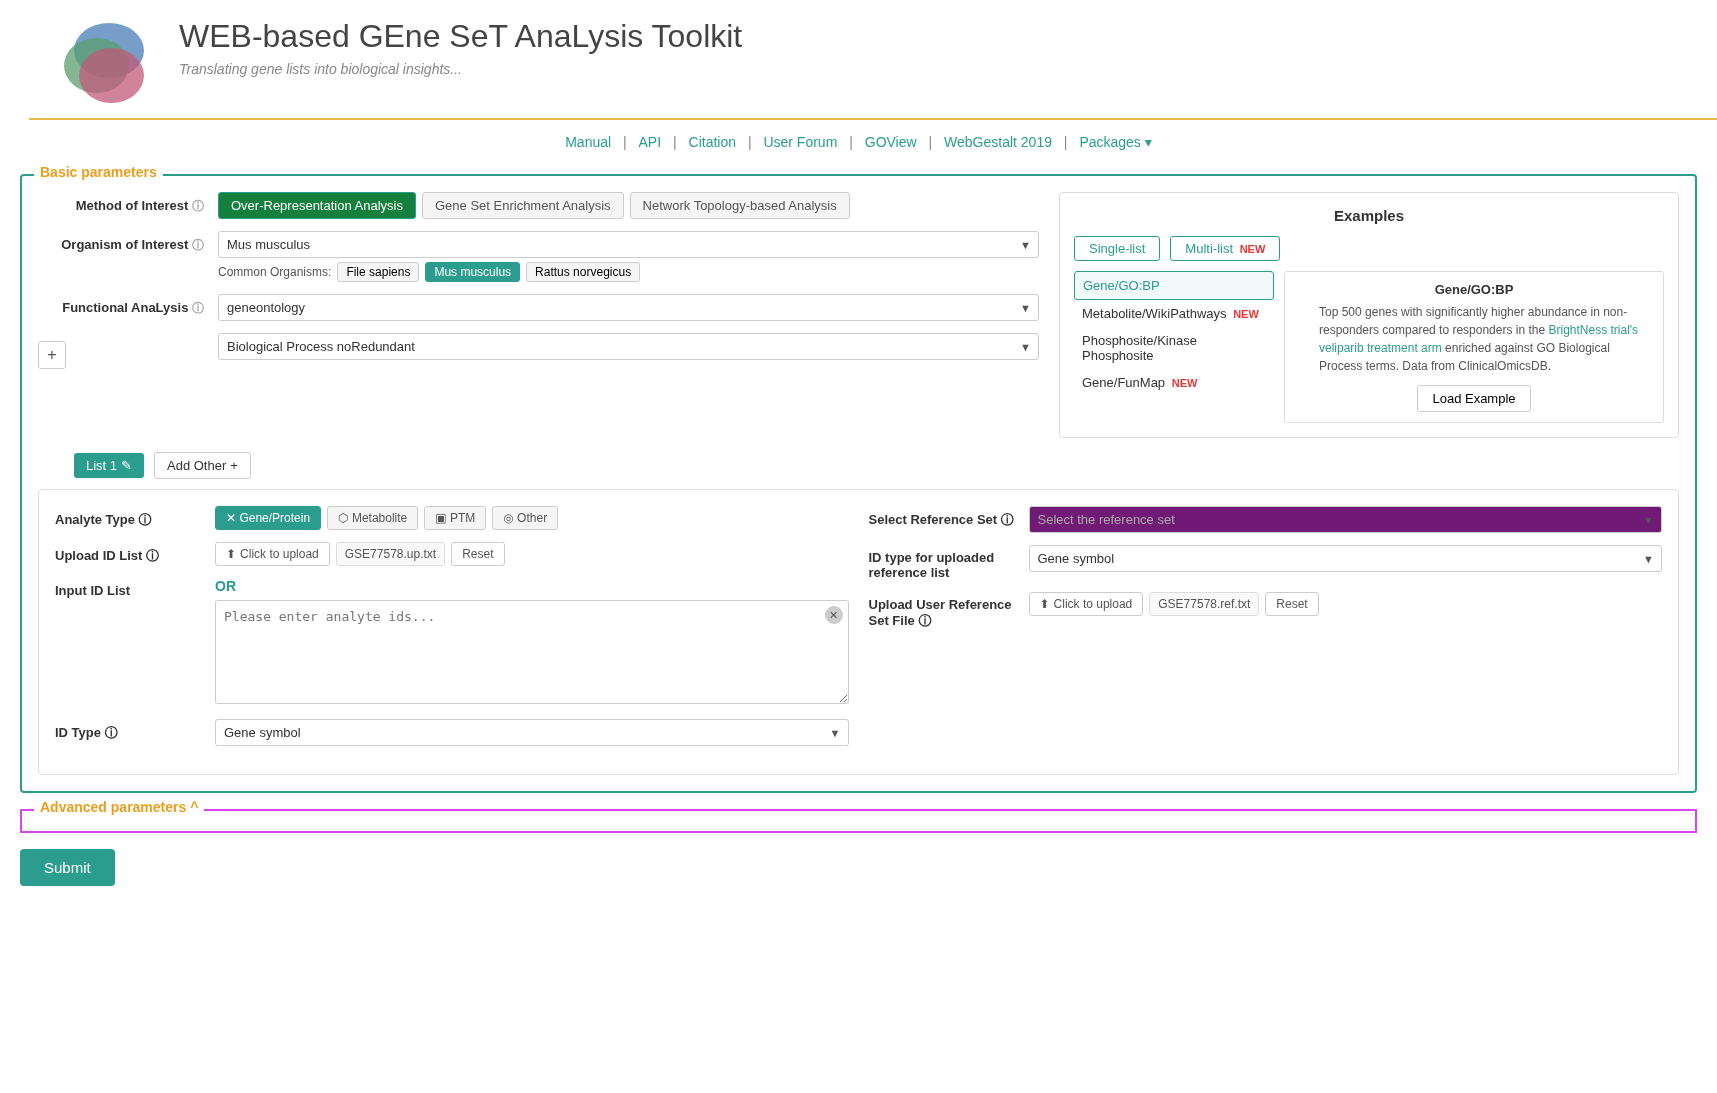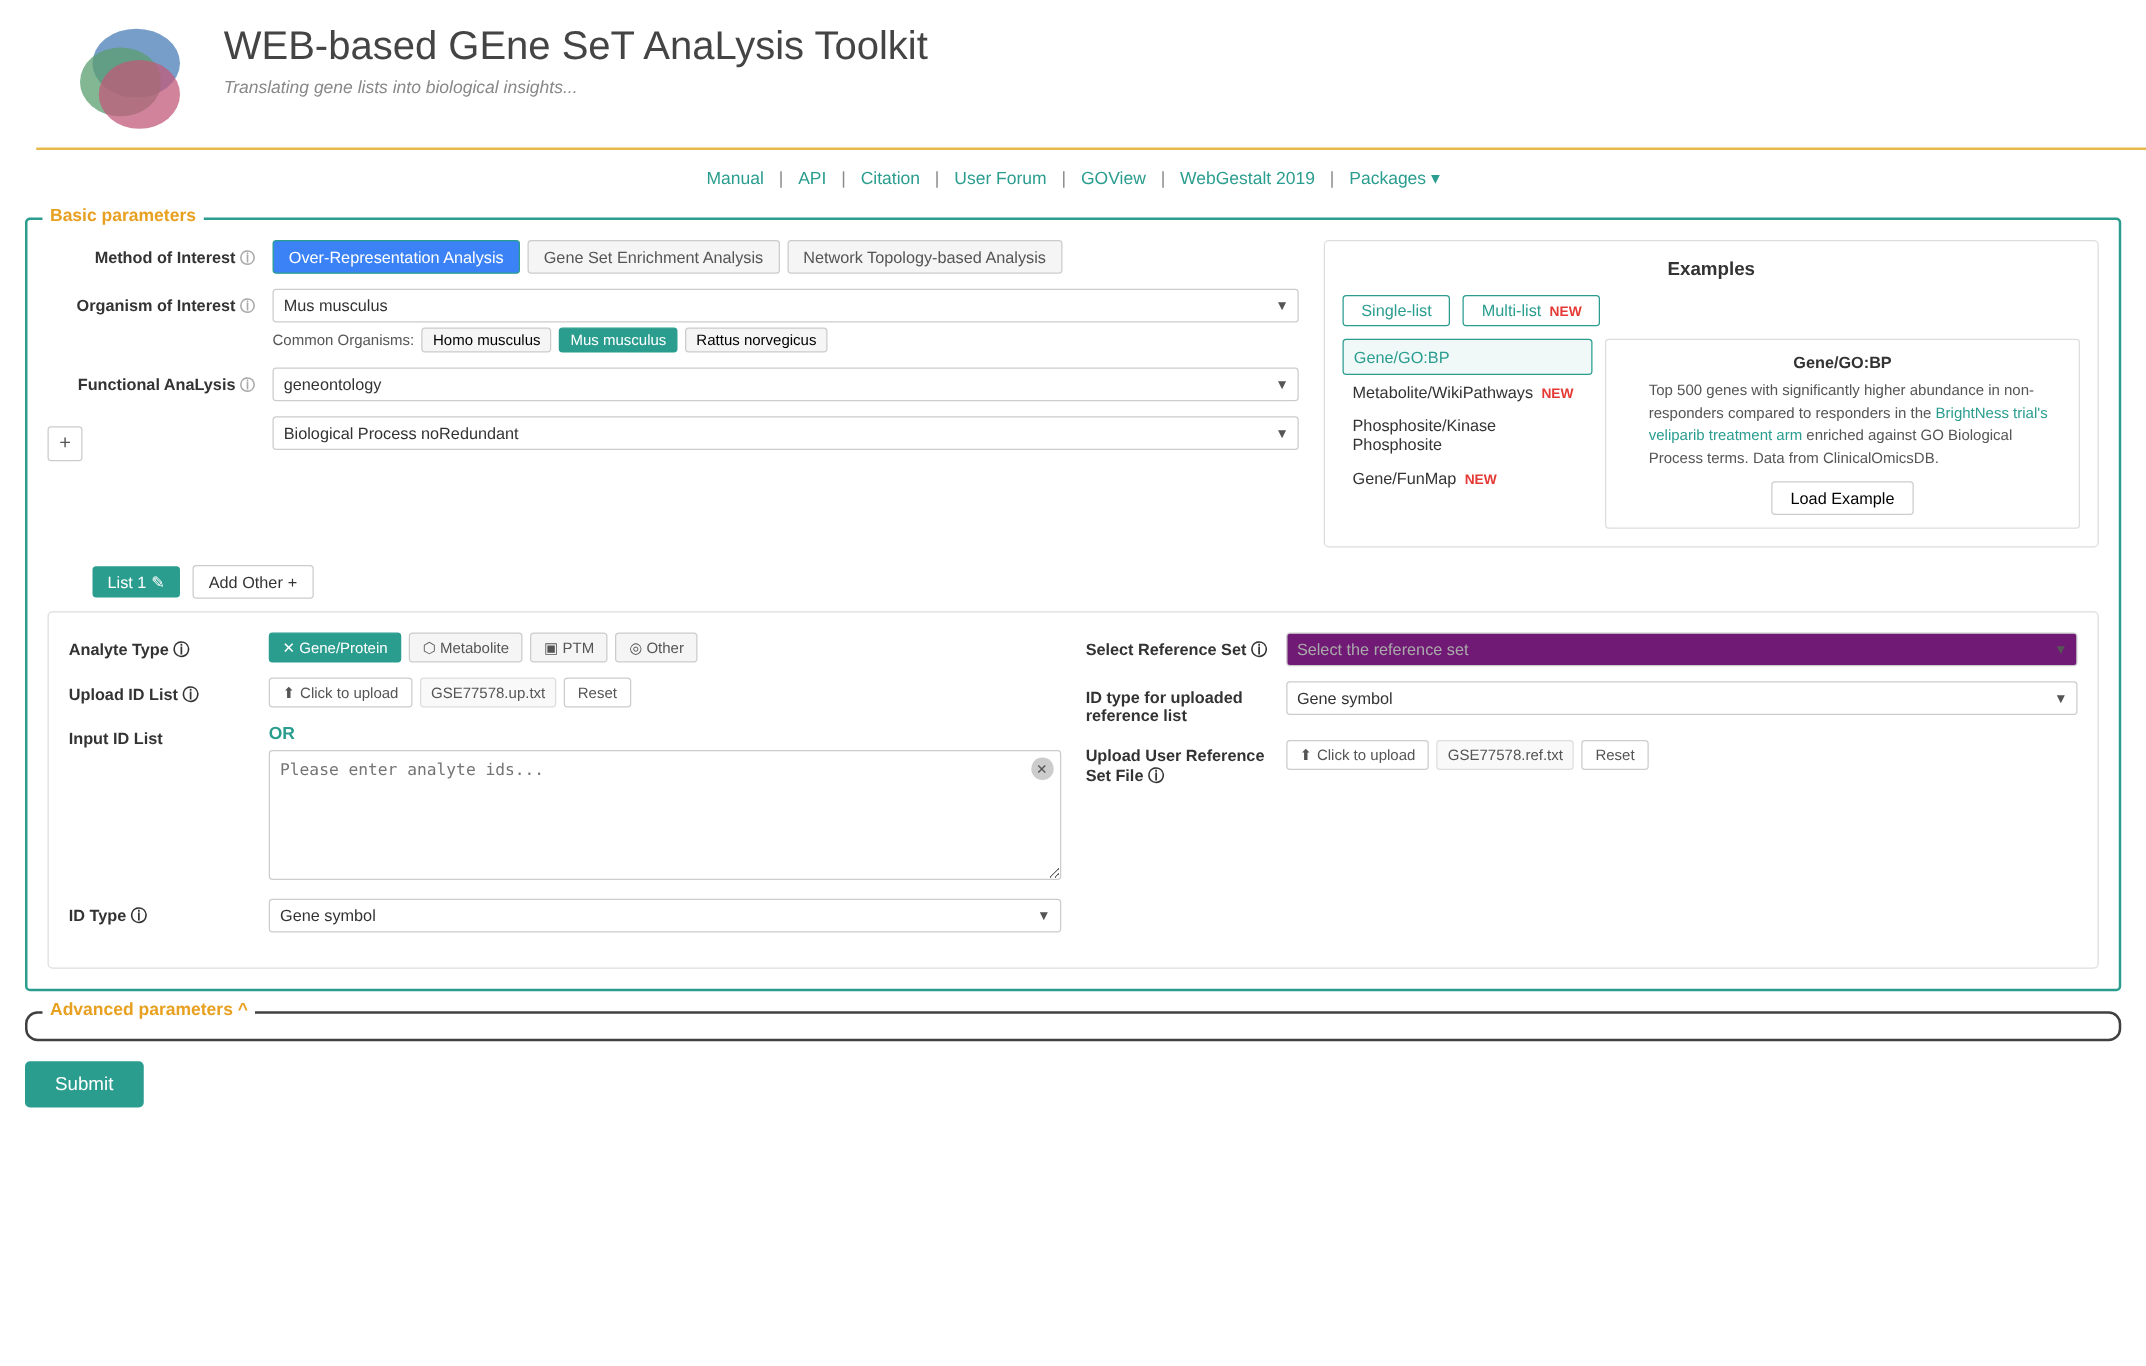--- a/index.html
+++ b/index.html
@@ -34,21 +34,21 @@
     .form-right { width: 620px; }
 
     .form-row { display: flex; align-items: flex-start; margin-bottom: 12px; }
     .form-label { width: 180px; font-weight: bold; font-size: 13px; text-align: right; padding-right: 14px; padding-top: 6px; flex-shrink: 0; color: #333; }
     .form-label .help-icon { color: #aaa; font-size: 12px; cursor: pointer; }
     .form-control { flex: 1; }
 
     
     .method-btn-group { display: flex; gap: 6px; flex-wrap: wrap; }
     .method-btn { padding: 5px 12px; border: 1px solid #ccc; border-radius: 3px; cursor: pointer; font-size: 13px; background: #f5f5f5; color: #555; }
-    .method-btn.active { background: #3b82f6; color: #fff; border-color: #2a9d8f; }
+    .method-btn.active { background: #15803d; color: #fff; border-color: #2a9d8f; }
 
     
     .select-wrapper { position: relative; }
     .select-wrapper select { width: 100%; padding: 5px 28px 5px 8px; border: 1px solid #ccc; border-radius: 3px; appearance: none; font-size: 13px; background: #fff; color: #333; cursor: pointer; }
     .select-wrapper::after { content: '▼'; position: absolute; right: 8px; top: 50%; transform: translateY(-50%); color: #555; pointer-events: none; font-size: 11px; }
 
     
     .common-orgs { display: flex; align-items: center; gap: 6px; margin-top: 4px; font-size: 12px; color: #555; }
     .org-btn { padding: 2px 8px; border: 1px solid #ccc; border-radius: 3px; cursor: pointer; background: #f5f5f5; font-size: 12px; }
     .org-btn.active { background: #2a9d8f; color: #fff; border-color: #2a9d8f; }
@@ -106,21 +106,21 @@
     .clear-textarea { position: absolute; top: 6px; right: 6px; width: 18px; height: 18px; background: #ccc; border-radius: 50%; display: flex; align-items: center; justify-content: center; cursor: pointer; font-size: 11px; color: #555; }
 
     
     .list-form-two-col { display: flex; gap: 20px; }
     .list-form-col { flex: 1; }
     .ref-select-wrapper { position: relative; }
     .ref-select-wrapper select { width: 100%; padding: 5px 28px 5px 8px; border: 1px solid #ccc; border-radius: 3px; appearance: none; font-size: 13px; background: #701a75; color: #aaa; cursor: pointer; }
     .ref-select-wrapper::after { content: '▼'; position: absolute; right: 8px; top: 50%; transform: translateY(-50%); color: #555; pointer-events: none; font-size: 11px; }
 
     
-    .adv-box { border: 2px solid #404040; border-radius: 10px; padding: 10px 16px; margin-bottom: 16px; position: relative; }
+    .adv-box { border: 2px solid #d946ef; border-radius: 0; padding: 10px 16px; margin-bottom: 16px; position: relative; }
     .adv-box .box-label { position: absolute; top: -12px; left: 12px; background: #fff; padding: 0 6px; color: #e8a020; font-weight: bold; font-size: 14px; }
     .adv-toggle { color: #e8a020; cursor: pointer; }
 
     
     .submit-btn { background: #2a9d8f; color: #fff; border: none; padding: 10px 24px; border-radius: 4px; cursor: pointer; font-size: 15px; }
   </style>
 </head>
 <body>
 
 <div class="header">
@@ -183,21 +183,21 @@
           <div class="form-control">
             <div class="select-wrapper">
               <select>
                 <option>Mus musculus</option>
                 <option>Homo sapiens</option>
                 <option>Rattus norvegicus</option>
               </select>
             </div>
             <div class="common-orgs">
               <span>Common Organisms:</span>
-              <button class="org-btn">Homo musculus</button>
+              <button class="org-btn">File sapiens</button>
               <button class="org-btn active">Mus musculus</button>
               <button class="org-btn">Rattus norvegicus</button>
             </div>
           </div>
         </div>
 
         <div class="form-row">
           <div class="form-label">
             <span>Functional AnaLysis</span>
             <span class="help-icon"> ⓘ</span>

